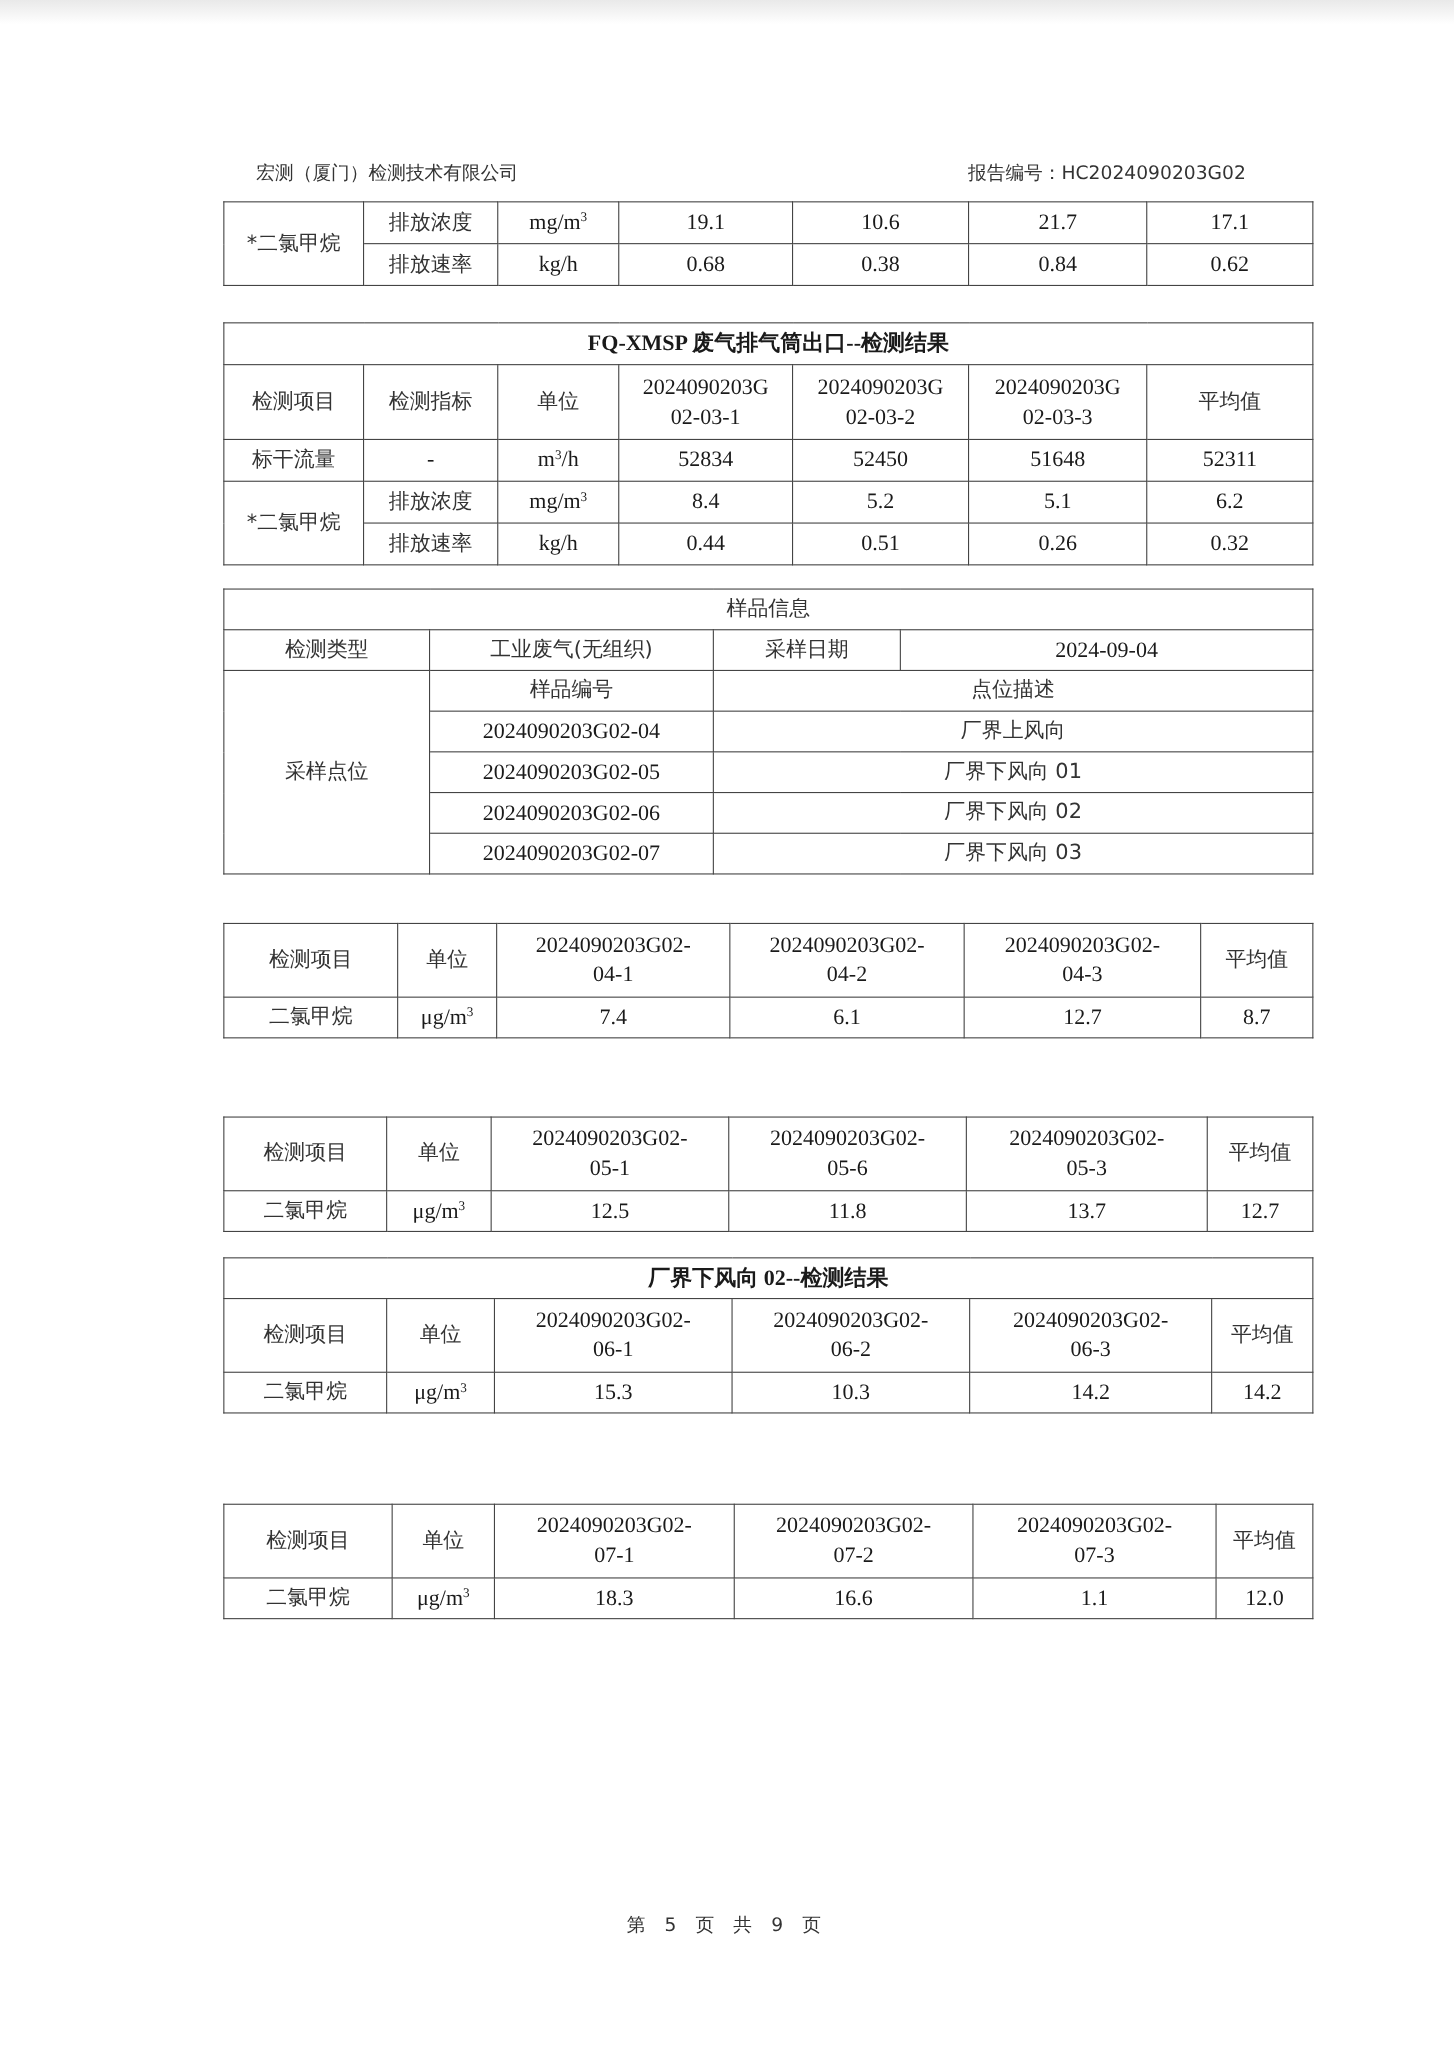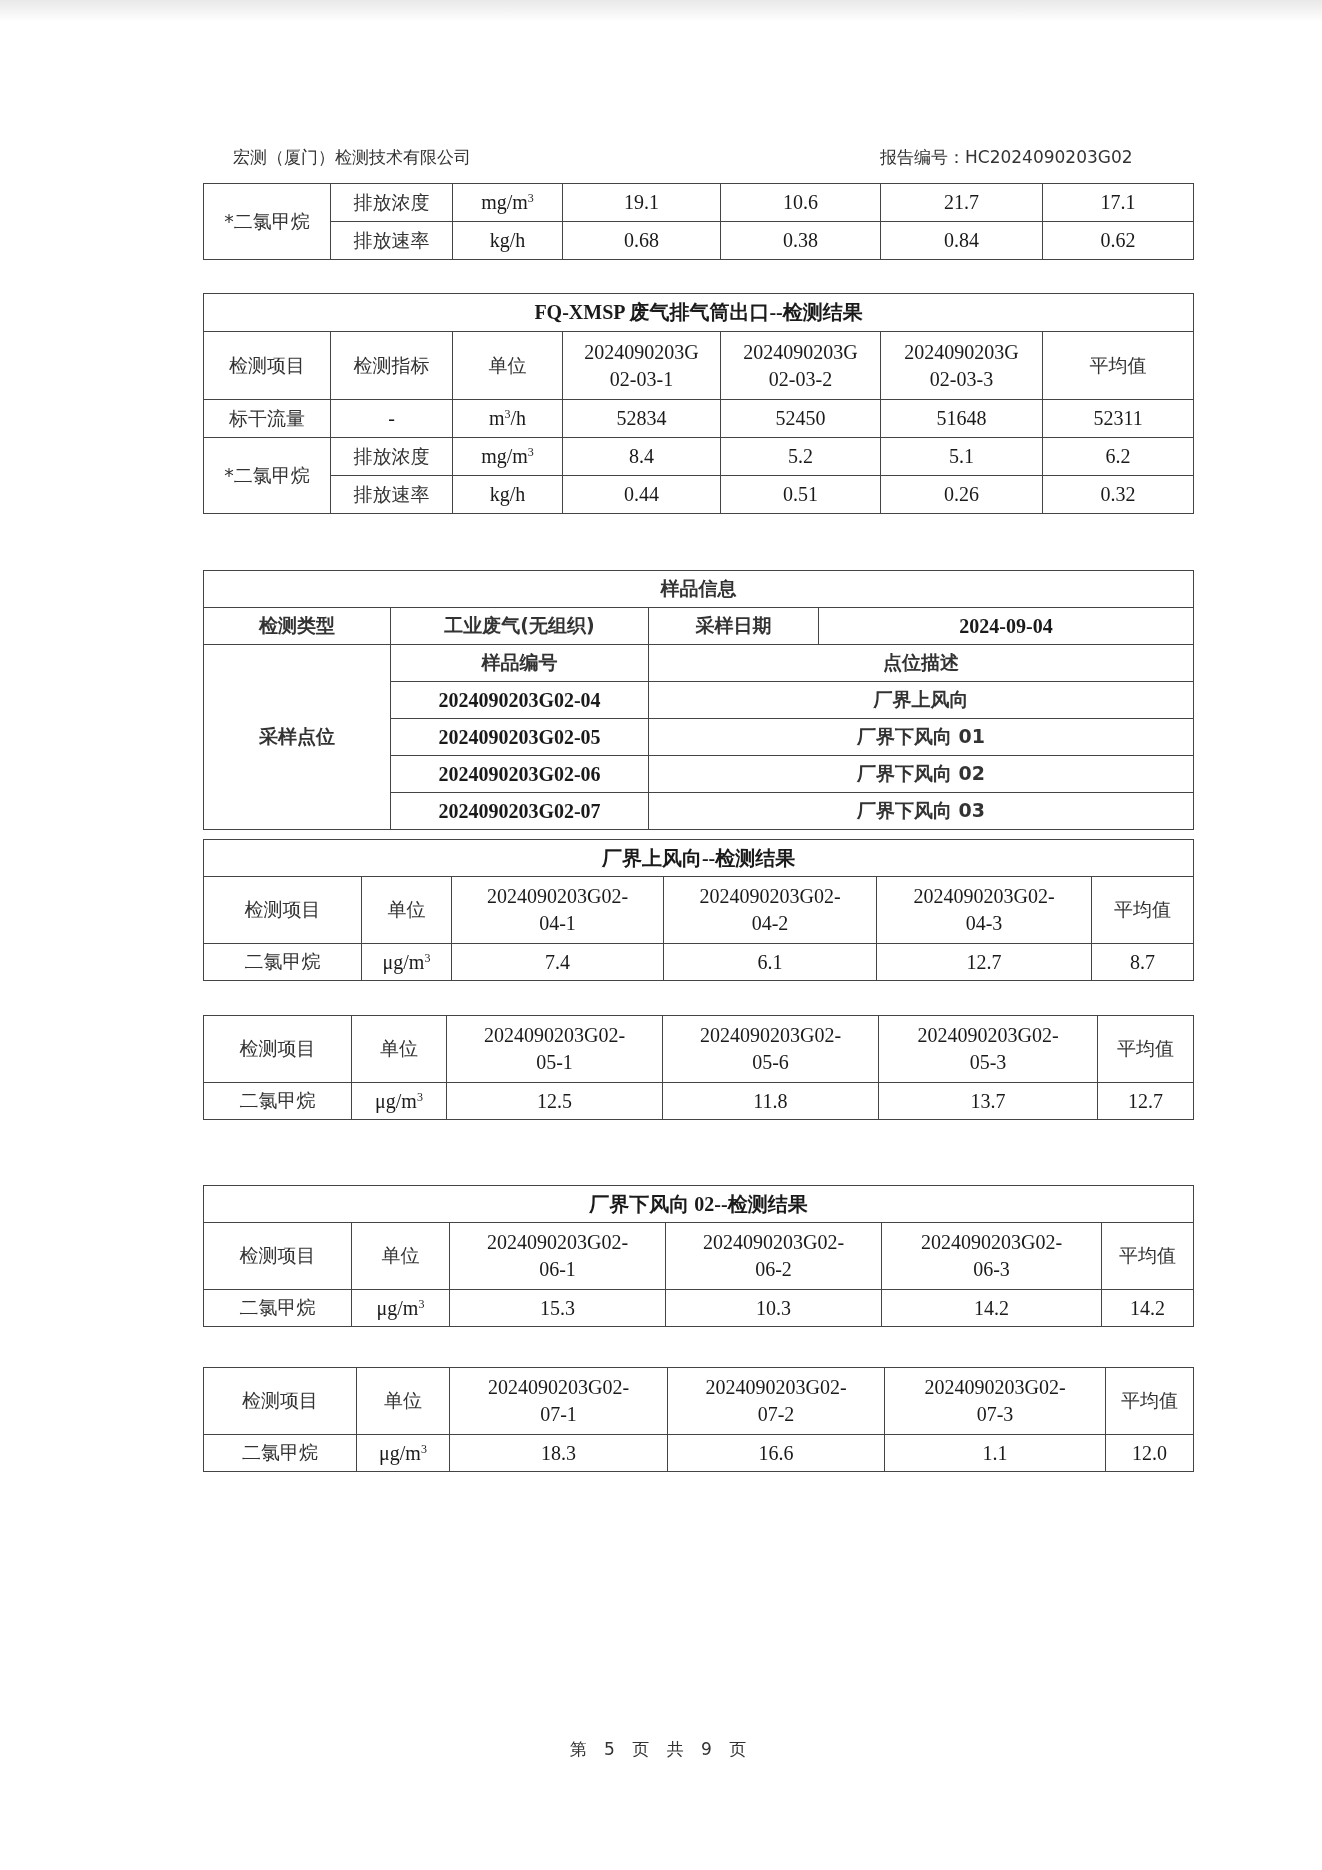--- a/index.html
+++ b/index.html
@@ -116,21 +116,21 @@
     <td class="cn">排放速率</td>
     <td>kg/h</td>
     <td>0.44</td>
     <td>0.51</td>
     <td>0.26</td>
     <td>0.32</td>
   </tr>
 </tbody>
   </table>
 
-<table style="top:570px;font-weight:bold;">
+<table style="top:535px;">
   <colgroup>
       <col style="width:187px">
       <col style="width:258px">
       <col style="width:170px">
       <col style="width:375px">
     </colgroup>
   <tbody>
       <tr style="height:37px">
     <td colspan="4" class="cn">样品信息</td>
   </tr>
@@ -167,23 +167,20 @@
 <table style="top:839px;">
   <colgroup>
       <col style="width:158px">
       <col style="width:90px">
       <col style="width:212px">
       <col style="width:213px">
       <col style="width:215px">
       <col style="width:102px">
     </colgroup>
   <tbody>
-      <tr style="height:37px">
-        <td colspan="6" class="title">厂界上风向--检测结果</td>
-      </tr>
   <tr style="height:67px">
     <td class="cn">检测项目</td>
     <td class="cn">单位</td>
     <td>
           <div>2024090203G02-</div>
           <div>04-1</div>
         </td>
     <td>
           <div>2024090203G02-</div>
           <div>04-2</div>
@@ -236,21 +233,21 @@
     <td class="cn">二氯甲烷</td>
     <td><span>μg/m</span><sup>3</sup></td>
     <td>12.5</td>
     <td>11.8</td>
     <td>13.7</td>
     <td>12.7</td>
   </tr>
 </tbody>
   </table>
 
-<table style="top:1185px;padding-left:26px;">
+<table style="top:1143px;padding-left:26px;">
   <colgroup>
       <col style="width:148px">
       <col style="width:98px">
       <col style="width:216px">
       <col style="width:216px">
       <col style="width:220px">
       <col style="width:92px">
     </colgroup>
   <tbody>
       <tr style="height:37px">

